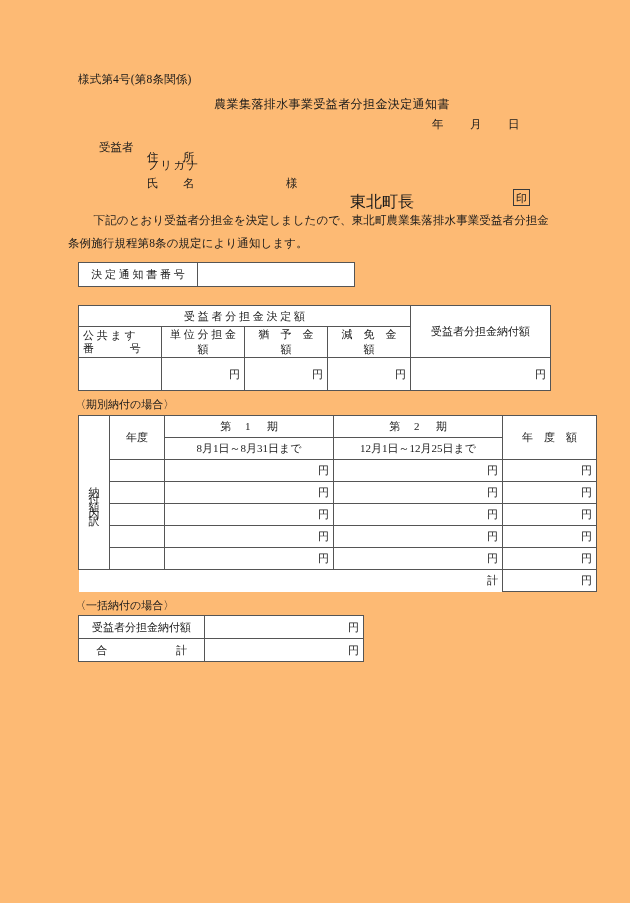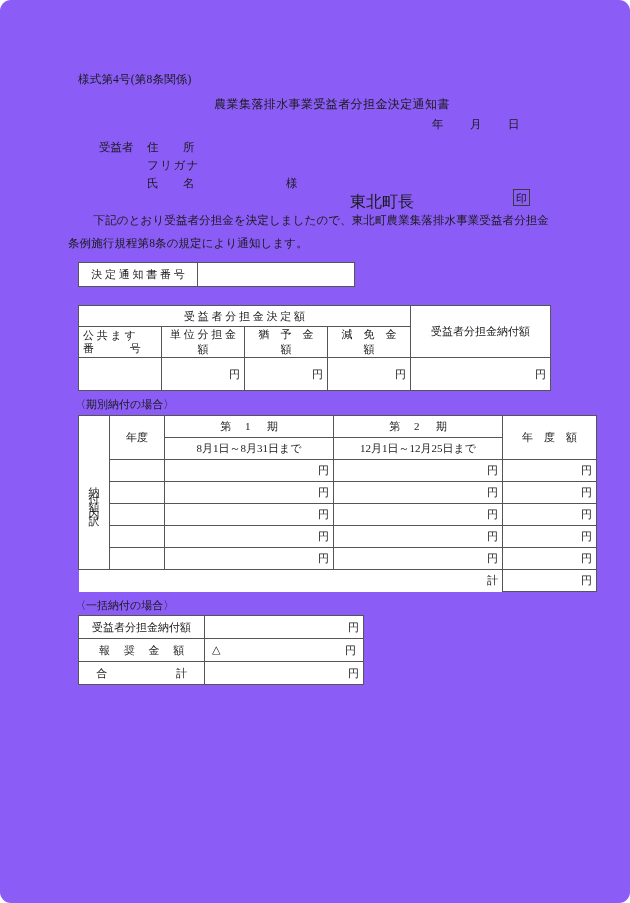--- a/index.html
+++ b/index.html
@@ -14,22 +14,21 @@
     font-family: "Liberation Serif", "DejaVu Serif", serif;
     color: #1a1a1a;
     overflow: hidden;
   }
 
   .page {
     position: absolute;
     left: 0; top: 0;
     width: 630px;
     height: 903px;
-    background: #8b5cf6;
-    border-radius: 11px;
+    background: #fdba74;
   }
 
   
   .form-no {
     position: absolute;
     left: 78px;
     top: 72px;
     font-size: 11.5px;
     letter-spacing: 0.2px;
     white-space: nowrap;
@@ -60,21 +59,21 @@
   .recipient-label {
     position: absolute;
     left: 99px;
     top: 140px;
     font-size: 11.5px;
     white-space: nowrap;
   }
   .field-addr {
     position: absolute;
     left: 147px;
-    top: 140px;
+    top: 150px;
     font-size: 11.5px;
     white-space: nowrap;
     letter-spacing: 0.5px;
   }
   .field-furigana {
     position: absolute;
     left: 147px;
     top: 158px;
     font-size: 11.5px;
     white-space: nowrap;
@@ -330,28 +329,19 @@
 
   <div class="caption" id="cap-lumpsum">〈一括納付の場合〉</div>
 
   <table class="tbl" id="tbl-lumpsum">
     <tbody>
         <tr>
       <td class="col-lbl c-center">受益者分担金納付額</td>
       <td class="col-val yen-right"><span>円</span></td>
     </tr>
     <tr>
-      <td class="col-lbl c-center">報　 奨　 金　 額</td>
-      <td class="col-val">
-        <div class="spread">
-          <span>△</span>
-          <span>円</span>
-        </div>
-      </td>
-    </tr>
-    <tr>
       <td class="col-lbl c-center">合　　　　　　 計</td>
       <td class="col-val yen-right"><span>円</span></td>
     </tr>
   </tbody>
     </table>
 
 </div>
 
 </body></html>

